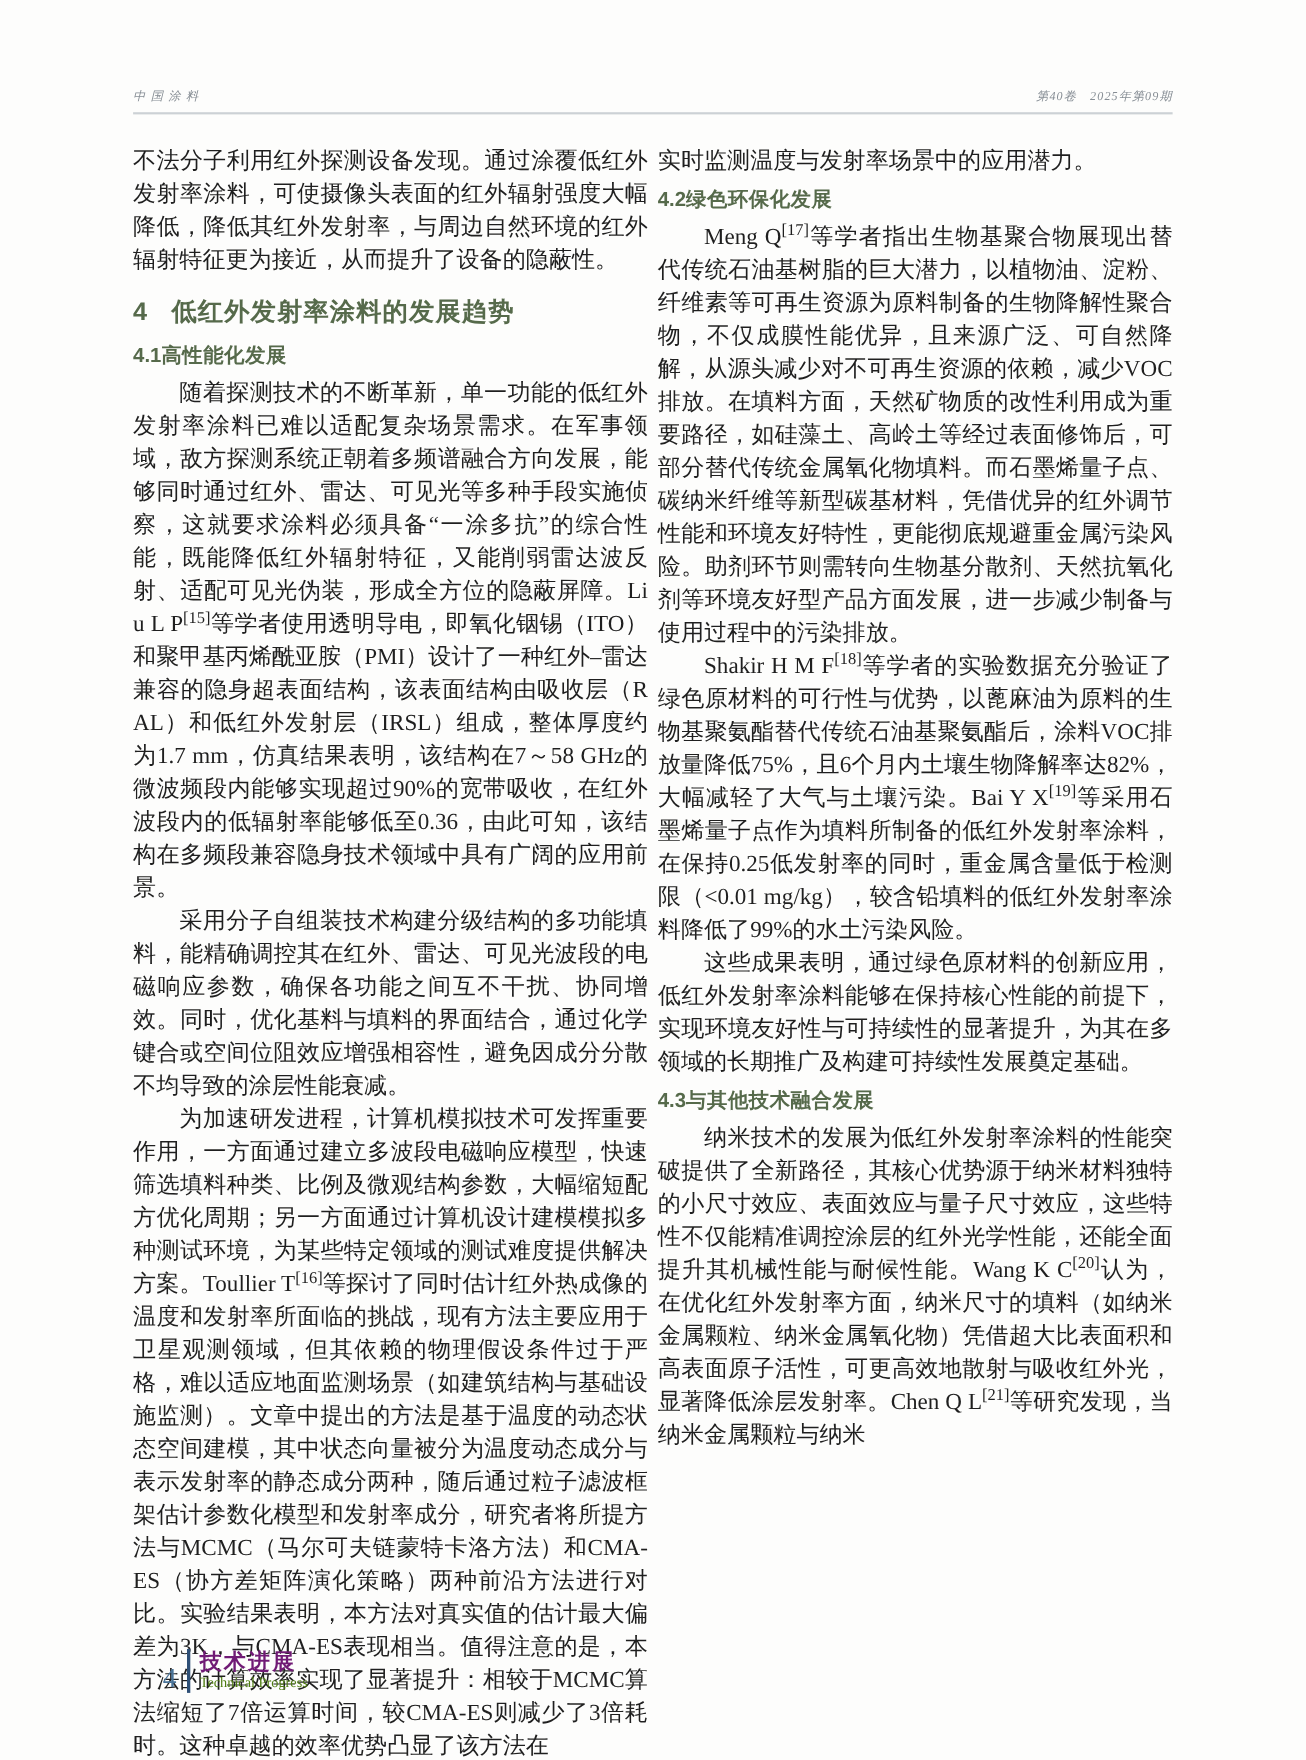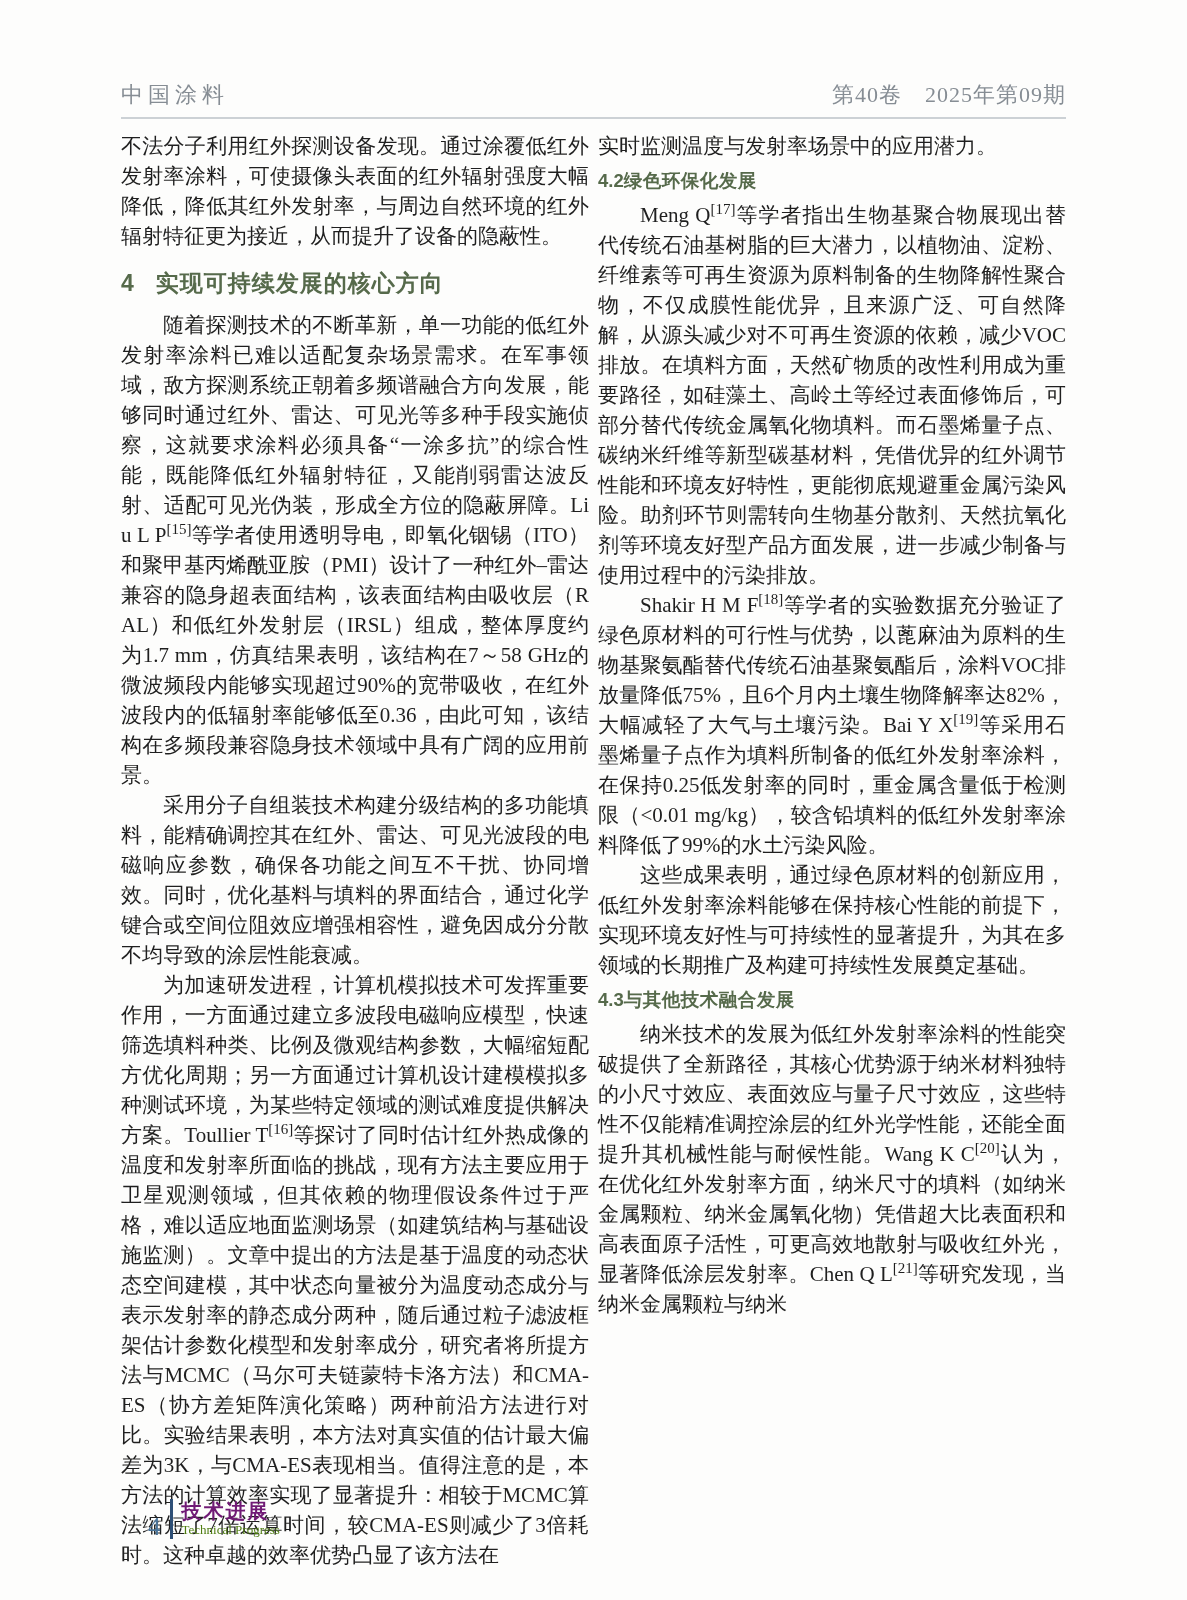--- a/index.html
+++ b/index.html
@@ -11,21 +11,21 @@
     font-family:"Liberation Serif","DejaVu Serif",serif;
     color:#1f1f1f;
     overflow:hidden;
   }
   
   .hdr {
     position:absolute; left:121px; right:121px; top:80px;
   }
   .hdr-row {
     display:flex; justify-content:space-between; align-items:flex-start;
-    font-size:22px; color:#868d94;
+    font-size:11px; color:#868d94;font-style:italic;
   }
   .hdr-journal { letter-spacing:5px; }
   .hdr-issue  { letter-spacing:1px; }
   .hdr-rule { border-bottom:2px solid #ccd1d5; margin-top:7px; }
   
   .cols {
     position:absolute; left:121px; top:131px; width:945px;
     display:flex; gap:9px;
   }
   .col { width:468px; }
@@ -86,21 +86,22 @@
     <div class="hdr-row">
       <span class="hdr-journal">中国涂料</span>
       <span class="hdr-issue">第40卷　2025年第09期</span>
     </div>
     <div class="hdr-rule"></div>
   </div>
 
   <div class="cols">
     <div class="col" id="col-left">
         <p class="para">不法分子利用红外探测设备发现。通过涂覆低红外发射率涂料，可使摄像头表面的红外辐射强度大幅降低，降低其红外发射率，与周边自然环境的红外辐射特征更为接近，从而提升了设备的隐蔽性。</p>
-        <div class="sec-h1"><span class="hnum">4</span><span>实现可持续发展的核心方向</span></div>
+        <div class="sec-h1"><span class="hnum">4</span><span>低红外发射率涂料的发展趋势</span></div>
+        <div class="sec-h2"><span class="hnum">4.1</span><span>高性能化发展</span></div>
         <p class="para indent">随着探测技术的不断革新，单一功能的低红外发射率涂料已难以适配复杂场景需求。在军事领域，敌方探测系统正朝着多频谱融合方向发展，能够同时通过红外、雷达、可见光等多种手段实施侦察，这就要求涂料必须具备“一涂多抗”的综合性能，既能降低红外辐射特征，又能削弱雷达波反射、适配可见光伪装，形成全方位的隐蔽屏障。Liu L P<sup class="cite">[15]</sup>等学者使用透明导电，即氧化铟锡（ITO）和聚甲基丙烯酰亚胺（PMI）设计了一种红外–雷达兼容的隐身超表面结构，该表面结构由吸收层（RAL）和低红外发射层（IRSL）组成，整体厚度约为1.7 mm，仿真结果表明，该结构在7～58 GHz的微波频段内能够实现超过90%的宽带吸收，在红外波段内的低辐射率能够低至0.36，由此可知，该结构在多频段兼容隐身技术领域中具有广阔的应用前景。</p>
         <p class="para indent">采用分子自组装技术构建分级结构的多功能填料，能精确调控其在红外、雷达、可见光波段的电磁响应参数，确保各功能之间互不干扰、协同增效。同时，优化基料与填料的界面结合，通过化学键合或空间位阻效应增强相容性，避免因成分分散不均导致的涂层性能衰减。</p>
         <p class="para indent">为加速研发进程，计算机模拟技术可发挥重要作用，一方面通过建立多波段电磁响应模型，快速筛选填料种类、比例及微观结构参数，大幅缩短配方优化周期；另一方面通过计算机设计建模模拟多种测试环境，为某些特定领域的测试难度提供解决方案。Toullier T<sup class="cite">[16]</sup>等探讨了同时估计红外热成像的温度和发射率所面临的挑战，现有方法主要应用于卫星观测领域，但其依赖的物理假设条件过于严格，难以适应地面监测场景（如建筑结构与基础设施监测）。文章中提出的方法是基于温度的动态状态空间建模，其中状态向量被分为温度动态成分与表示发射率的静态成分两种，随后通过粒子滤波框架估计参数化模型和发射率成分，研究者将所提方法与MCMC（马尔可夫链蒙特卡洛方法）和CMA-ES（协方差矩阵演化策略）两种前沿方法进行对比。实验结果表明，本方法对真实值的估计最大偏差为3K，与CMA-ES表现相当。值得注意的是，本方法的计算效率实现了显著提升：相较于MCMC算法缩短了7倍运算时间，较CMA-ES则减少了3倍耗时。这种卓越的效率优势凸显了该方法在</p>
       </div>
     <div class="col" id="col-right">
         <p class="para">实时监测温度与发射率场景中的应用潜力。</p>
         <div class="sec-h2"><span class="hnum">4.2</span><span>绿色环保化发展</span></div>
         <p class="para indent">Meng Q<sup class="cite">[17]</sup>等学者指出生物基聚合物展现出替代传统石油基树脂的巨大潜力，以植物油、淀粉、纤维素等可再生资源为原料制备的生物降解性聚合物，不仅成膜性能优异，且来源广泛、可自然降解，从源头减少对不可再生资源的依赖，减少VOC排放。在填料方面，天然矿物质的改性利用成为重要路径，如硅藻土、高岭土等经过表面修饰后，可部分替代传统金属氧化物填料。而石墨烯量子点、碳纳米纤维等新型碳基材料，凭借优异的红外调节性能和环境友好特性，更能彻底规避重金属污染风险。助剂环节则需转向生物基分散剂、天然抗氧化剂等环境友好型产品方面发展，进一步减少制备与使用过程中的污染排放。</p>
         <p class="para indent">Shakir H M F<sup class="cite">[18]</sup>等学者的实验数据充分验证了绿色原材料的可行性与优势，以蓖麻油为原料的生物基聚氨酯替代传统石油基聚氨酯后，涂料VOC排放量降低75%，且6个月内土壤生物降解率达82%，大幅减轻了大气与土壤污染。Bai Y X<sup class="cite">[19]</sup>等采用石墨烯量子点作为填料所制备的低红外发射率涂料，在保持0.25低发射率的同时，重金属含量低于检测限（&lt;0.01 mg/kg），较含铅填料的低红外发射率涂料降低了99%的水土污染风险。</p>
         <p class="para indent">这些成果表明，通过绿色原材料的创新应用，低红外发射率涂料能够在保持核心性能的前提下，实现环境友好性与可持续性的显著提升，为其在多领域的长期推广及构建可持续性发展奠定基础。</p>

